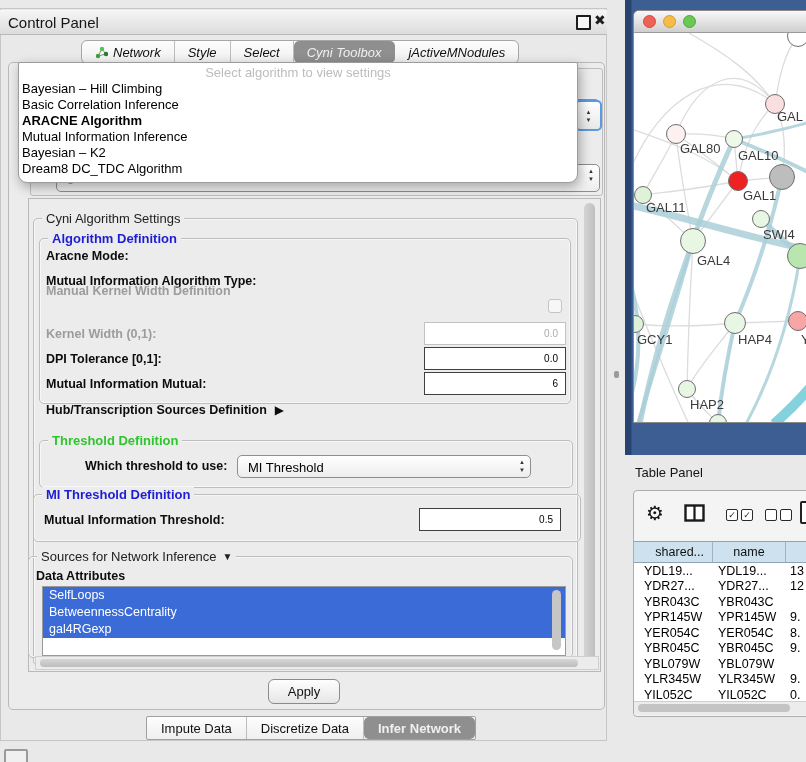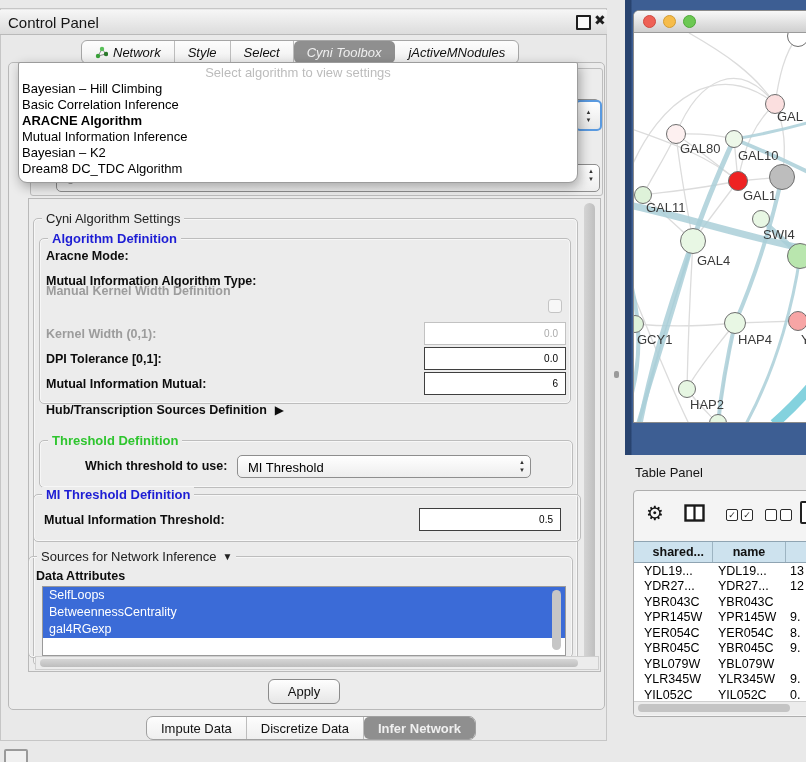--- a/index.html
+++ b/index.html
@@ -55,21 +55,21 @@
   .checkbox{position:absolute;width:14px;height:14px;border:1px solid #c4c4c4;border-radius:3px;background:#f7f7f7;box-sizing:border-box;z-index:6;}
   .hub-row{position:absolute;left:46px;top:403px;font-size:12.5px;font-weight:bold;color:#0d0d0d;z-index:6;display:flex;align-items:center;gap:8px;}
   .hub-row .arrow{font-size:12px;}
   .attr-list{left:42px;top:586px;width:524px;height:70px;background:#ffffff;border:1px solid #9a9a9a;overflow:hidden;z-index:6;box-sizing:border-box;}
   .attr-item{height:17px;line-height:17px;background:var(--selection-blue);color:#fff;font-size:12.5px;padding-left:6px;white-space:nowrap;}
   .attr-sb{left:552px;top:590px;width:9px;height:60px;border-radius:5px;background:#c6c6c6;z-index:7;}
   .sb-track-h{left:35px;top:656px;width:564px;height:14px;background:#ececec;border:1px solid #cfcfcf;box-sizing:border-box;z-index:6;}
   .sb-thumb-h{left:40px;top:659px;width:538px;height:8px;border-radius:4px;background:linear-gradient(#d6d6d6,#bdbdbd);z-index:7;}
   .apply-btn{left:268px;top:679px;width:70px;height:23px;border:1px solid #8b8b8b;border-radius:6px;
              background:linear-gradient(#fefefe,#e6e6e6);font-size:13px;color:#111;display:flex;align-items:center;justify-content:center;z-index:6;}
-  .btab-row{left:146px;top:716px;height:22px;display:flex;border:1px solid #a0a0a0;border-radius:7px;
+  .btab-row{left:146px;top:716px;height:22px;display:flex;border:1px solid #a0a0a0;border-radius:2px;
             background:linear-gradient(#fdfdfd,#efefef);overflow:hidden;z-index:6;}
   .btab{display:flex;align-items:center;padding:0 14px;font-size:13px;color:#111;border-right:1px solid #bdbdbd;}
   .btab:last-child{border-right:none;font-weight:bold;}
   .btab.sel{background:var(--tab-selected-gray);color:#f0f0f0;border-radius:5px;border-right-color:transparent;}
   .mini-icon{left:4px;top:749px;width:24px;height:18px;border:2px solid #9a9a9a;border-radius:2px;background:#f0f0f0;box-sizing:border-box;}
   .splitter-dot{left:614px;top:371px;width:5px;height:7px;background:#9a9a9a;border-radius:2px;}
   
   .blue-frame{left:625px;top:0;width:181px;height:455px;background:linear-gradient(90deg,#28436f 0px,#28436f 6px,var(--frame-blue) 7px);}
   .mac-window{left:633px;top:10px;width:180px;height:413px;border:1px solid #8a8a8a;border-radius:6px 6px 0 0;
               background:#fff;box-sizing:border-box;overflow:hidden;}
@@ -87,21 +87,21 @@
   .tp-box{left:633px;top:490px;width:180px;height:227px;background:#f4f4f4;border:1px solid #aeaeae;border-radius:4px;box-sizing:border-box;overflow:hidden;}
   .tp-toolbar{position:absolute;left:0;top:0;width:100%;height:50px;}
   .gear{position:absolute;left:12px;top:11px;font-size:20px;color:#141414;line-height:22px;}
   .split-ico{position:absolute;left:50px;top:13px;}
   .cbpair{position:absolute;top:18px;display:flex;gap:3px;}
   .cbpair .bx{width:10px;height:10px;border:1.6px solid #2a2a2a;border-radius:2px;font-size:9px;line-height:10px;
               text-align:center;color:#2a2a2a;background:#fff;box-sizing:content-box;}
   .doc-ico{position:absolute;left:166px;top:10px;width:14px;height:19px;border:2px solid #222;border-radius:2px;background:#fff;}
   .thead{position:absolute;left:0;top:50px;width:220px;height:22px;display:flex;background:var(--table-header-blue);
          border-top:1px solid #8fa4b2;border-bottom:1px solid #8fa4b2;box-sizing:border-box;}
-  .th{font-size:12.5px;color:#111;border-right:1px solid #9db4c2;display:flex;align-items:center;box-sizing:border-box;font-weight:bold;}
+  .th{font-size:12.5px;color:#111;border-right:1px solid #9db4c2;display:flex;align-items:center;box-sizing:border-box;}
   .th.c0{width:79px;justify-content:flex-end;padding-right:8px;}
   .th.c1{width:73px;justify-content:center;}
   .th.c2{width:60px;}
   .trows{position:absolute;left:0;top:72px;width:220px;height:138px;overflow:hidden;background:#fff;}
   .trow{display:flex;height:15.5px;align-items:center;}
   .tcell{font-size:12.5px;color:#000;white-space:nowrap;overflow:hidden;box-sizing:border-box;}
   .tcell.c0{width:79px;padding-left:10px;}
   .tcell.c1{width:73px;padding-left:5px;}
   .tcell.c2{width:60px;padding-left:4px;}
   .tp-sbtrack{position:absolute;left:0;top:210px;width:100%;height:13px;background:#ececec;border-top:1px solid #cfcfcf;}

